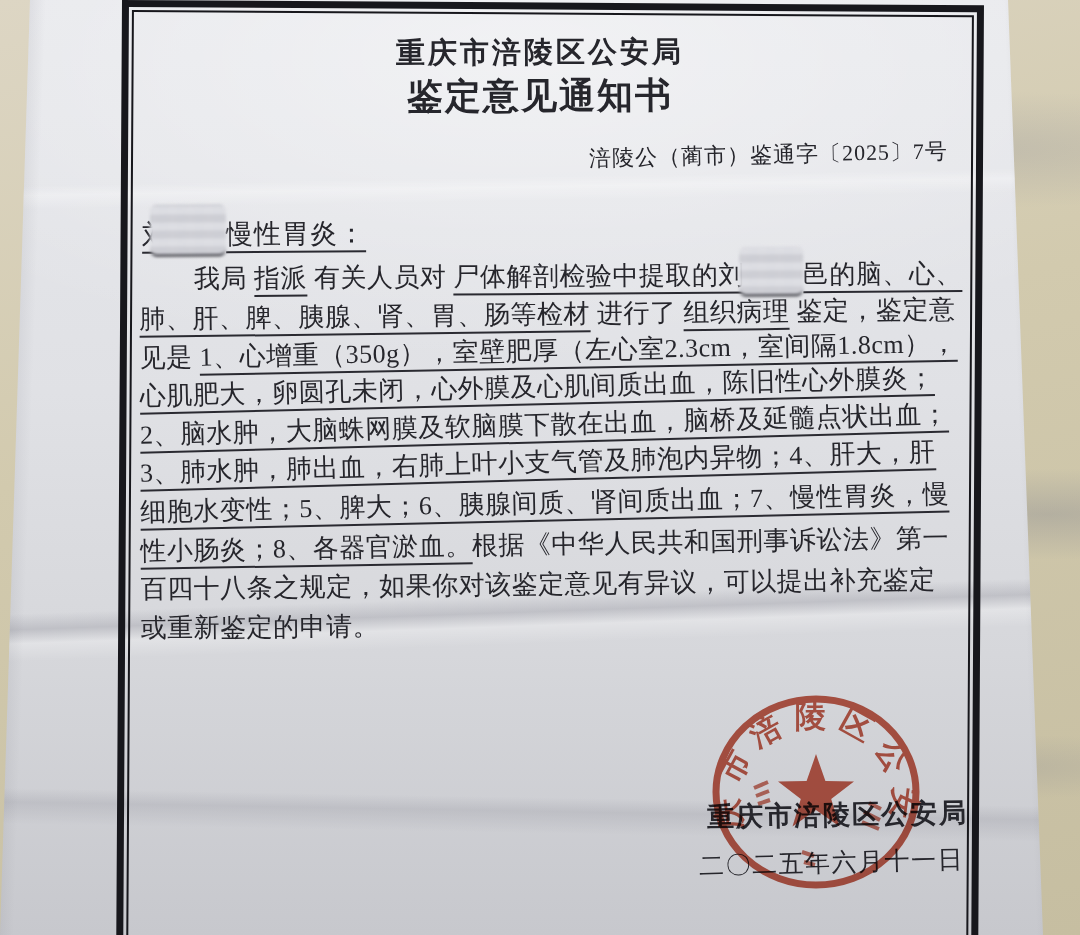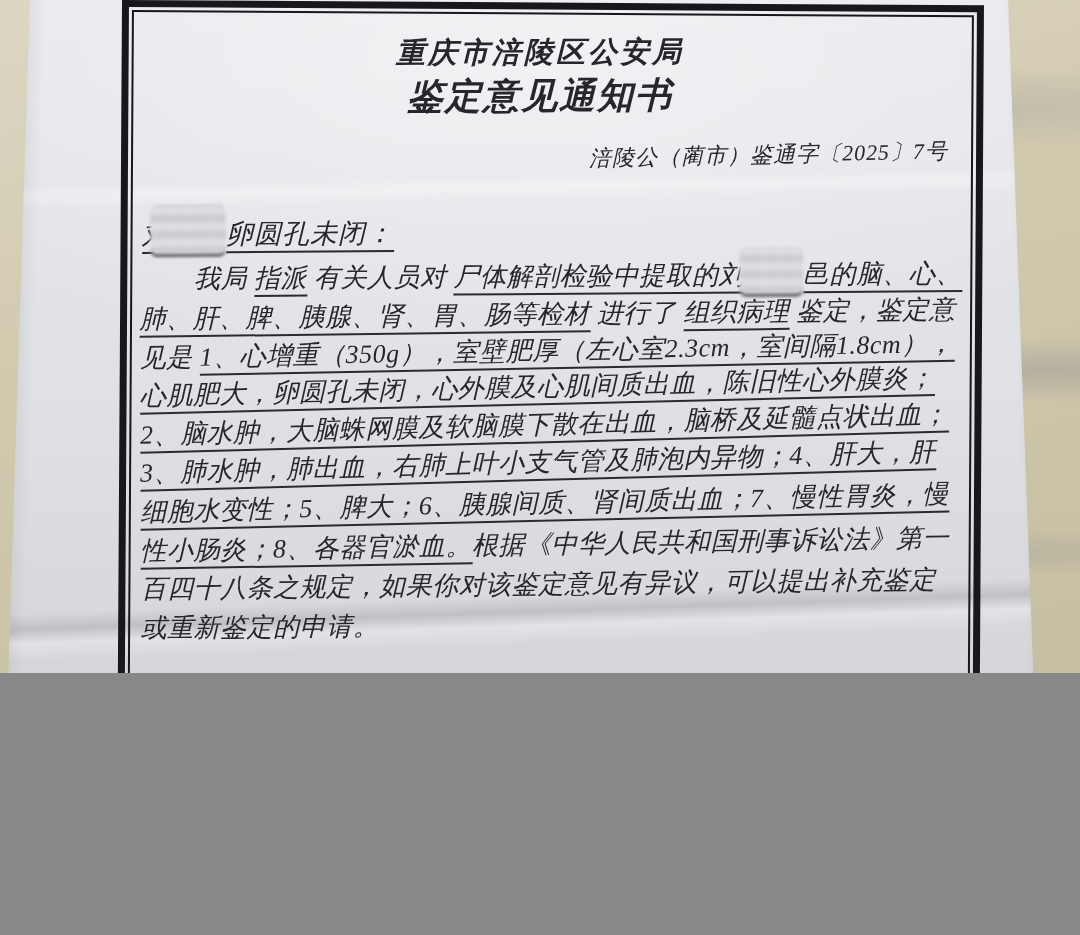--- a/index.html
+++ b/index.html
@@ -1,24 +1,23 @@
 <!DOCTYPE html>
 <html><head>
 <meta charset="utf-8">
 <style>
   html,body{margin:0;padding:0;background:#888;}
   .scene{
-    position:relative;width:1080px;height:673px;overflow:hidden;
+    position:relative;width:1080px;height:935px;overflow:hidden;
     font-family:"Liberation Serif","DejaVu Serif",serif;
     background:
       radial-gradient(55% 9% at 88% 16%, rgba(140,142,152,.28), transparent 70%),
       radial-gradient(40% 7% at 97% 55%, rgba(120,124,140,.30), transparent 70%),
       radial-gradient(30% 5% at 92% 82%, rgba(130,132,144,.22), transparent 70%),
       linear-gradient(168deg,#ddd6c4 0%,#d2caae 42%,#c6bea1 100%);
-    font-style: italic;
   }
   
   .paper{
     position:absolute;left:0;top:0;width:1046px;height:935px;
     clip-path:polygon(30px 0, 1008px 0, 1043px 935px, 0 935px);
     background:
       linear-gradient(92deg, rgba(66,66,76,.30) 0 5px, rgba(66,66,76,.14) 16px, transparent 46px),
       linear-gradient(268deg, rgba(88,88,100,.20) 0 4px, transparent 42px),
       radial-gradient(120% 55% at 50% 6%, rgba(255,255,255,.45), transparent 60%),
       linear-gradient(178deg, transparent 614px, rgba(96,96,110,.20) 630px, rgba(255,255,255,.28) 644px, transparent 662px),
@@ -100,21 +99,21 @@
   <div class="frame">
     <div class="frame-inner"></div>
   </div>
 
   <div class="agency-title ink">重庆市涪陵区公安局</div>
 
   <div class="doc-title ink">鉴定意见通知书</div>
 
   <div class="doc-number ink">涪陵公（蔺市）鉴通字〔2025〕7号</div>
 
-  <div class="addressee ink"><span class="u">刘</span><span class="blur u"></span><span class="u">卵圆孔未闭：</span></div>
+  <div class="addressee ink"><span class="u">刘</span><span class="blur u"></span><span class="u">慢性胃炎：</span></div>
 
   <div class="body-block ink">
       <div class="bodyline"><span class="">我局 </span><span class="u">指派</span><span class=""> 有关人员对 </span><span class="u">尸体解剖检验中提取的刘</span><span class="blur u"></span><span class="u">邑的脑、心、</span></div>
       <div class="bodyline"><span class="u">肺、肝、脾、胰腺、肾、胃、肠等检材</span><span class=""> 进行了 </span><span class="u">组织病理</span><span class=""> 鉴定，鉴定意</span></div>
       <div class="bodyline"><span class="">见是 </span><span class="u">1、心增重（350g），室壁肥厚（左心室2.3cm，室间隔1.8cm），</span></div>
       <div class="bodyline"><span class="u">心肌肥大，卵圆孔未闭，心外膜及心肌间质出血，陈旧性心外膜炎；</span></div>
       <div class="bodyline"><span class="u">2、脑水肿，大脑蛛网膜及软脑膜下散在出血，脑桥及延髓点状出血；</span></div>
       <div class="bodyline"><span class="u">3、肺水肿，肺出血，右肺上叶小支气管及肺泡内异物；4、肝大，肝</span></div>
       <div class="bodyline"><span class="u">细胞水变性；5、脾大；6、胰腺间质、肾间质出血；7、慢性胃炎，慢</span></div>
       <div class="bodyline"><span class="u">性小肠炎；8、各器官淤血。</span><span class="">根据《中华人民共和国刑事诉讼法》第一</span></div>

